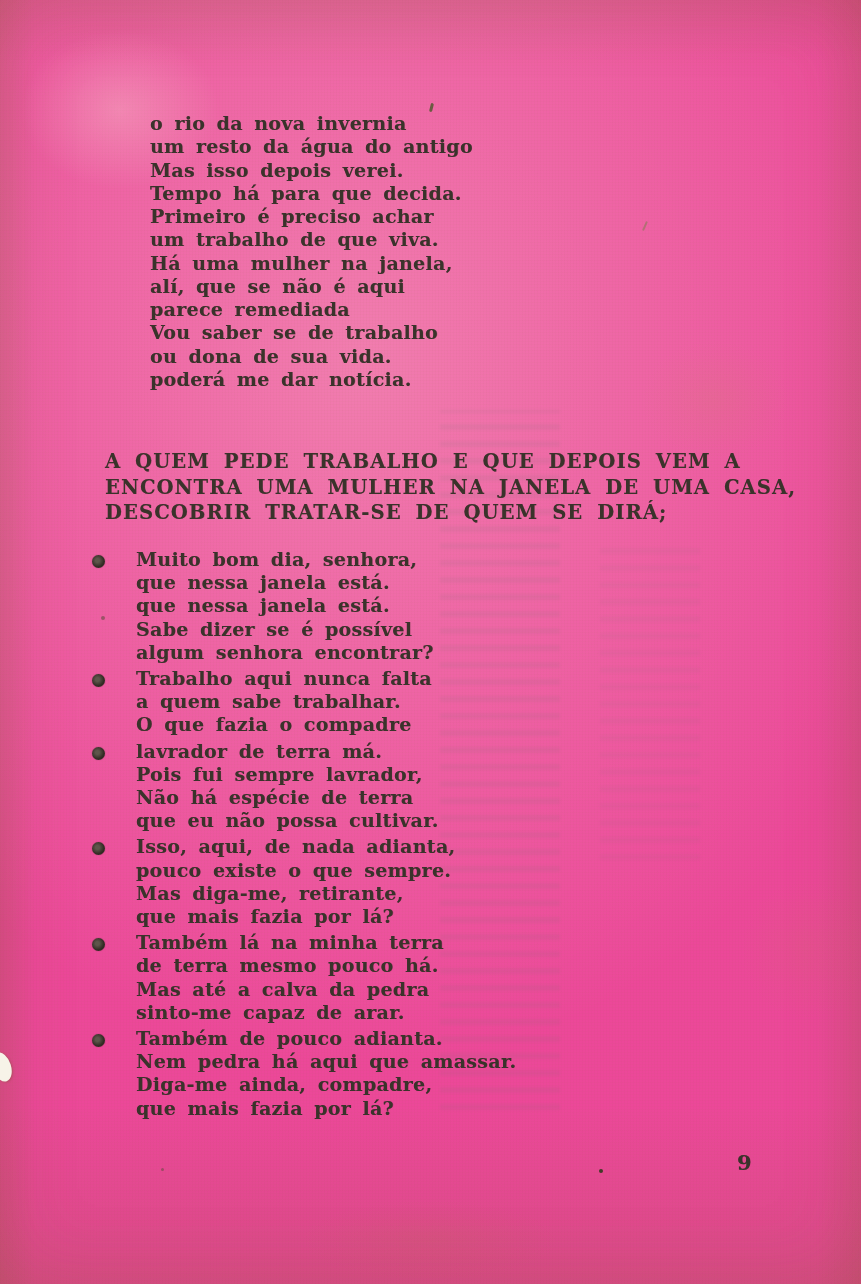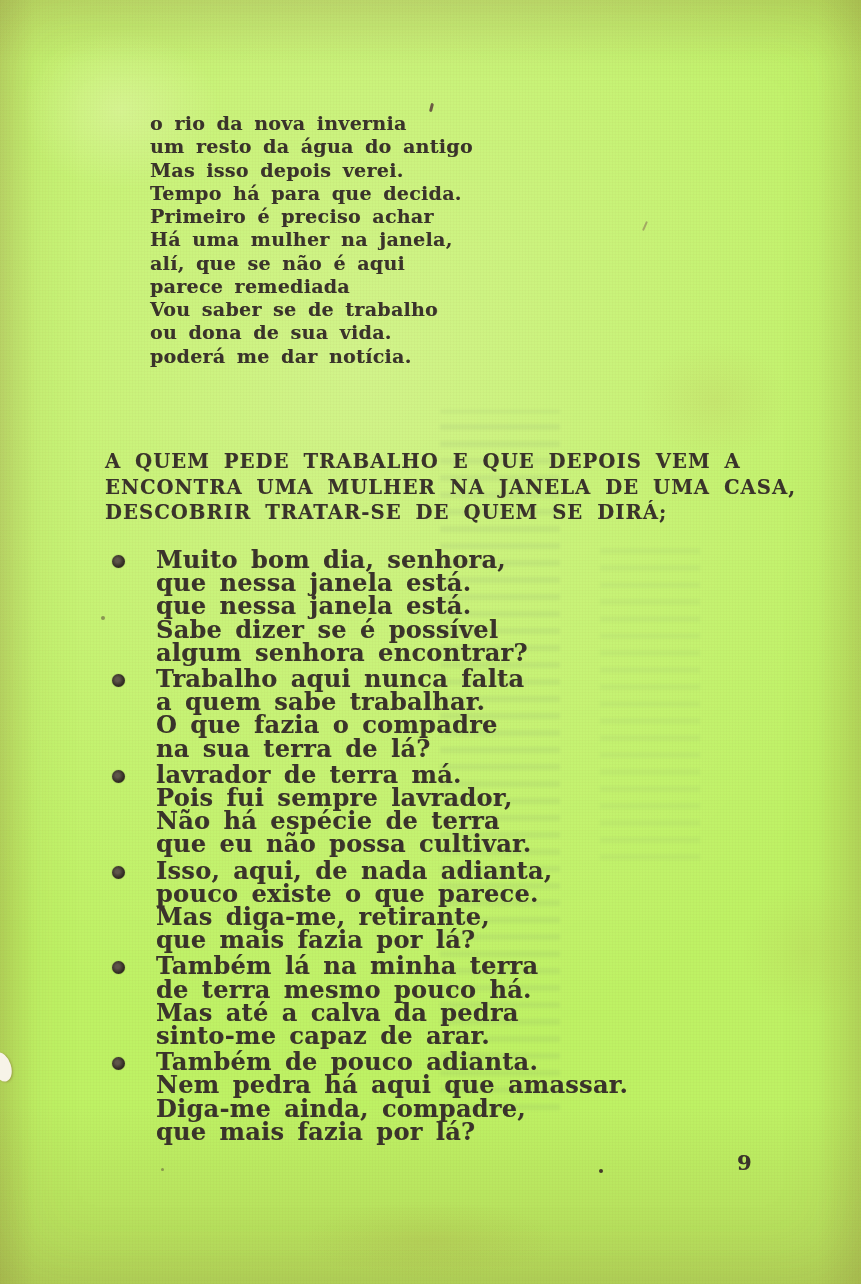--- a/index.html
+++ b/index.html
@@ -1,20 +1,20 @@
 <!DOCTYPE html>
 <html lang="pt"><head>
 <meta charset="utf-8">
 <style>
   html,body{margin:0;padding:0;background:#b9a47c;}
   .page{
     position:relative;
     width:861px;height:1284px;
     margin:0 auto;
-    background:#bef264;
+    background:#ec4899;
     overflow:hidden;
     font-family:"DejaVu Serif","Liberation Serif",serif;
     font-weight:700;
     color:#3a332b;
   }
   
   .vignette{
     position:absolute;inset:0;pointer-events:none;
     background:
       radial-gradient(ellipse 120% 95% at 42% 28%, rgba(255,248,228,0.30), rgba(255,248,228,0) 58%),
@@ -61,22 +61,22 @@
     letter-spacing:.3px;word-spacing:4.5px;
     text-shadow:.3px .4px .5px rgba(42,32,20,0.35);
   }
   .heading{
     position:absolute;left:105px;top:449px;
     font-size:19.5px;line-height:25.5px;
     letter-spacing:1.1px;word-spacing:6px;
     text-shadow:.3px .4px .5px rgba(42,32,20,0.4);
   }
   .dialogue{
-    position:absolute;left:112px;top:548px;
-    font-size:24px;line-height:23.2px;
+    position:absolute;left:92px;top:548px;
+    font-size:19px;line-height:23.2px;
     letter-spacing:.3px;word-spacing:4.5px;
     text-shadow:.3px .4px .5px rgba(42,32,20,0.35);
   }
   .speech{display:flex;align-items:flex-start;margin-bottom:3px;}
   .bullet{
     flex:none;width:13px;height:13px;margin-top:7px;border-radius:50%;
     background:radial-gradient(circle at 42% 42%, #5e554a 0 18%, #322b23 60%);
     box-shadow:0 0 1px rgba(40,30,20,0.6);
   }
   .speech-lines{margin-left:31px;}
@@ -105,20 +105,21 @@
   <div class="speck k3"></div>
   <div class="speck k4"></div>
   <div class="speck k5"></div>
 
   <div class="stanza">
     <div class="line">o rio da nova invernia</div>
     <div class="line">um resto da água do antigo</div>
     <div class="line">Mas isso depois verei.</div>
     <div class="line">Tempo há para que decida.</div>
     <div class="line">Primeiro é preciso achar</div>
+    <div class="line">um trabalho de que viva.</div>
     <div class="line">Há uma mulher na janela,</div>
     <div class="line">alí, que se não é aqui</div>
     <div class="line">parece remediada</div>
     <div class="line">Vou saber se de trabalho</div>
     <div class="line">ou dona de sua vida.</div>
     <div class="line">poderá me dar notícia.</div>
   </div>
 
   <div class="heading">
     <div class="line">A QUEM PEDE TRABALHO E QUE DEPOIS VEM A</div>
@@ -138,39 +139,38 @@
         <div class="line">algum senhora encontrar?</div>
       </div>
     </div>
 
     <div class="speech">
       <span class="bullet"></span>
       <div class="speech-lines">
         <div class="line">Trabalho aqui nunca falta</div>
         <div class="line">a quem sabe trabalhar.</div>
         <div class="line">O que fazia o compadre</div>
-        <div class="line">na sua terra de lá?</div>
       </div>
     </div>
 
     <div class="speech">
       <span class="bullet"></span>
       <div class="speech-lines">
         <div class="line">lavrador de terra má.</div>
         <div class="line">Pois fui sempre lavrador,</div>
         <div class="line">Não há espécie de terra</div>
         <div class="line">que eu não possa cultivar.</div>
       </div>
     </div>
 
     <div class="speech">
       <span class="bullet"></span>
       <div class="speech-lines">
         <div class="line">Isso, aqui, de nada adianta,</div>
-        <div class="line">pouco existe o que parece.</div>
+        <div class="line">pouco existe o que sempre.</div>
         <div class="line">Mas diga-me, retirante,</div>
         <div class="line">que mais fazia por lá?</div>
       </div>
     </div>
 
     <div class="speech">
       <span class="bullet"></span>
       <div class="speech-lines">
         <div class="line">Também lá na minha terra</div>
         <div class="line">de terra mesmo pouco há.</div>

